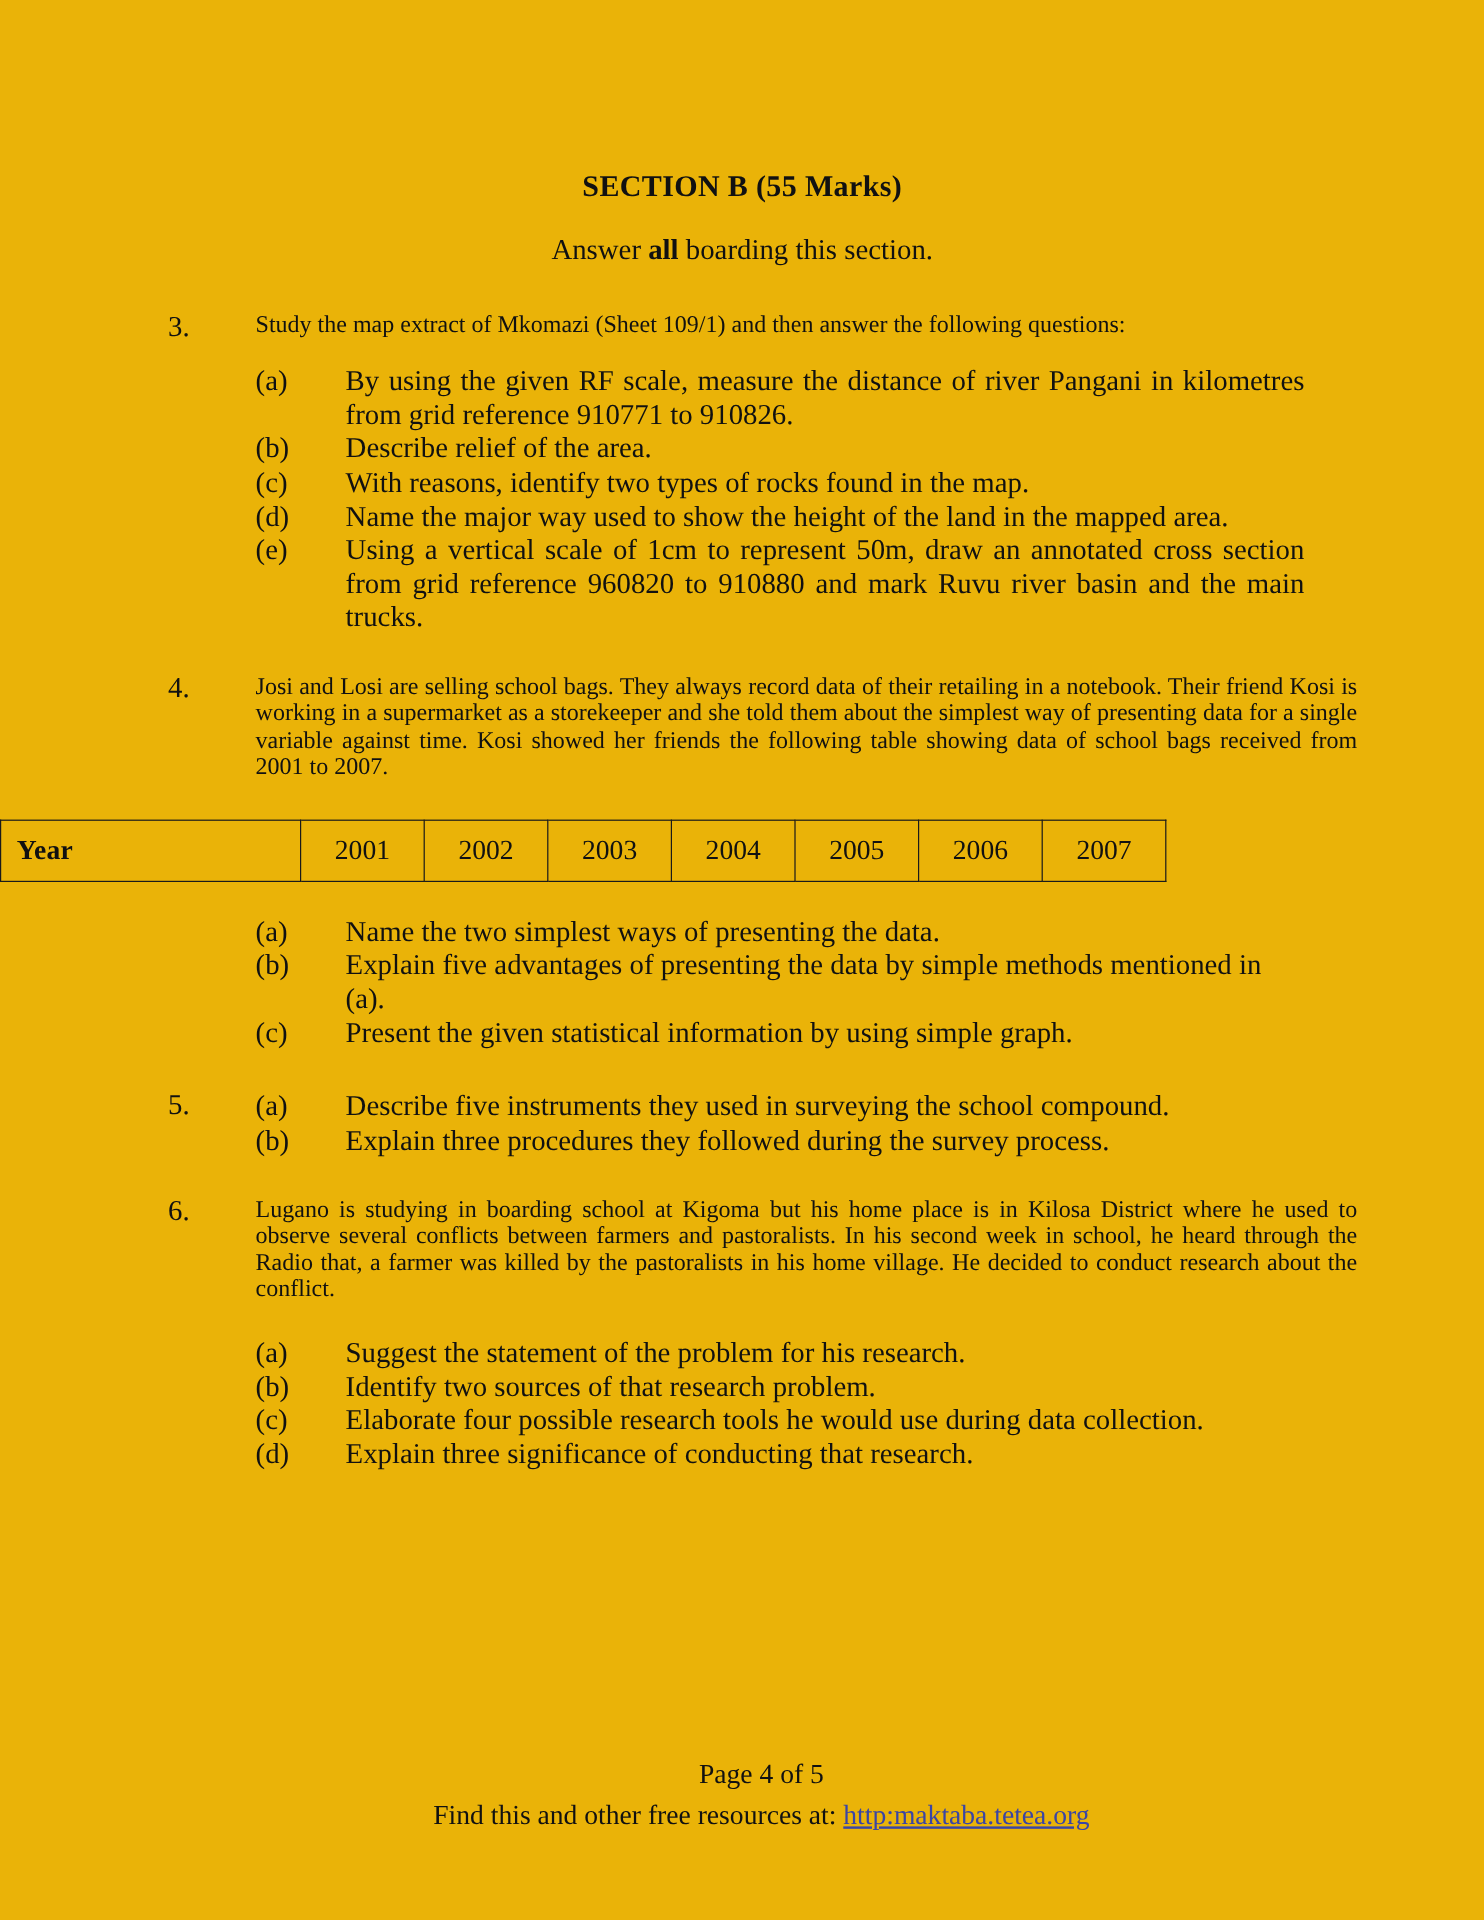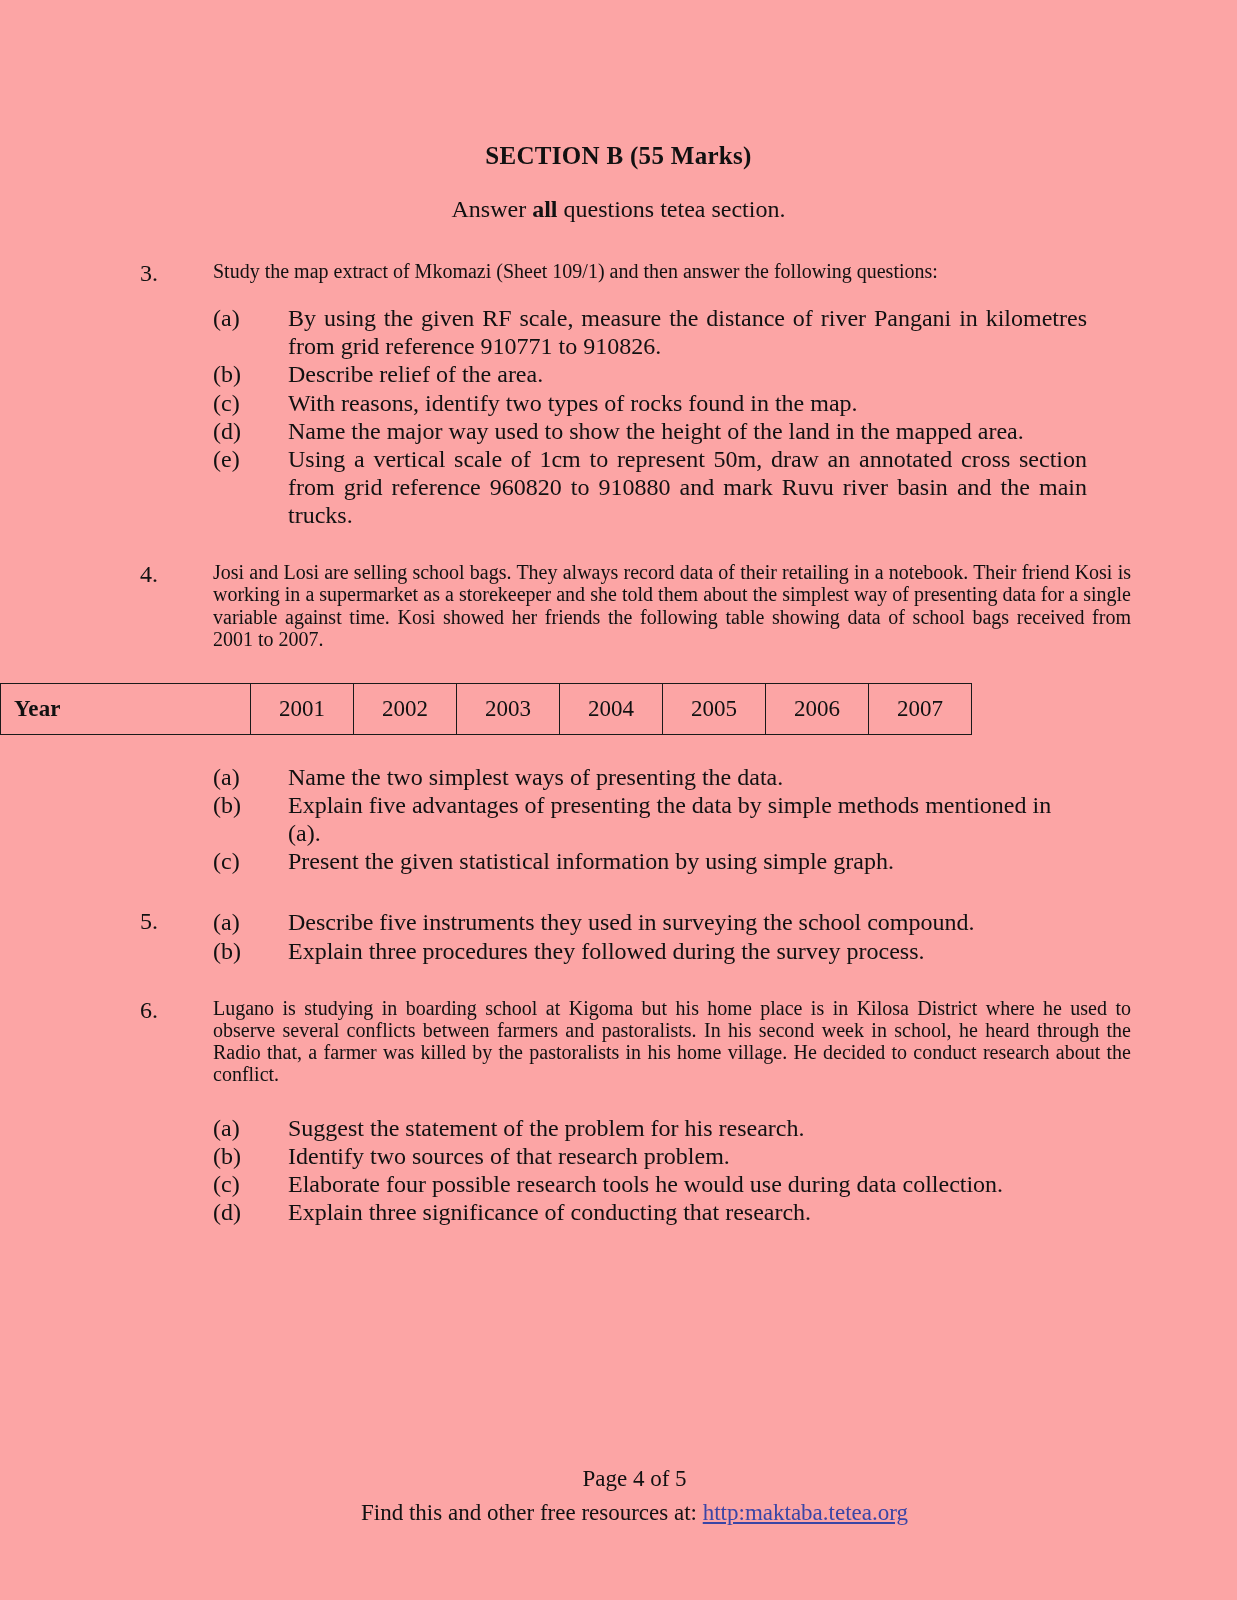--- a/index.html
+++ b/index.html
@@ -14,21 +14,21 @@
     color: #111111;
     position: relative;
     overflow: hidden;
   }
   .page {
     position: absolute;
     top: 0;
     left: 0;
     width: 1237px;
     height: 1600px;
-    background: #fca5a5;
+    background: #eab308;
   }
   .content {
     position: absolute;
     left: 0;
     top: 0;
     width: 1237px;
   }
 
   
   .section-title {
@@ -140,21 +140,21 @@
 </style>
 </head>
 <body>
 
 <div class="page">
   <div class="content">
 
     <h1 class="section-title">SECTION B (55 Marks)</h1>
 
     <p class="answer-line">
-      <span>Answer </span><b>all</b><span> questions tetea section.</span>
+      <span>Answer </span><b>all</b><span> boarding this section.</span>
     </p>
 
     <div class="question" style="margin-top:37px;">
       <div class="q-number">3.</div>
       <div class="q-body nojust">Study the map extract of Mkomazi (Sheet 109/1) and then answer the following questions:</div>
     </div>
 
     <div class="subitems" style="margin-top:22px;">
       <div class="subitem just">
         <span class="label">(a)</span>

